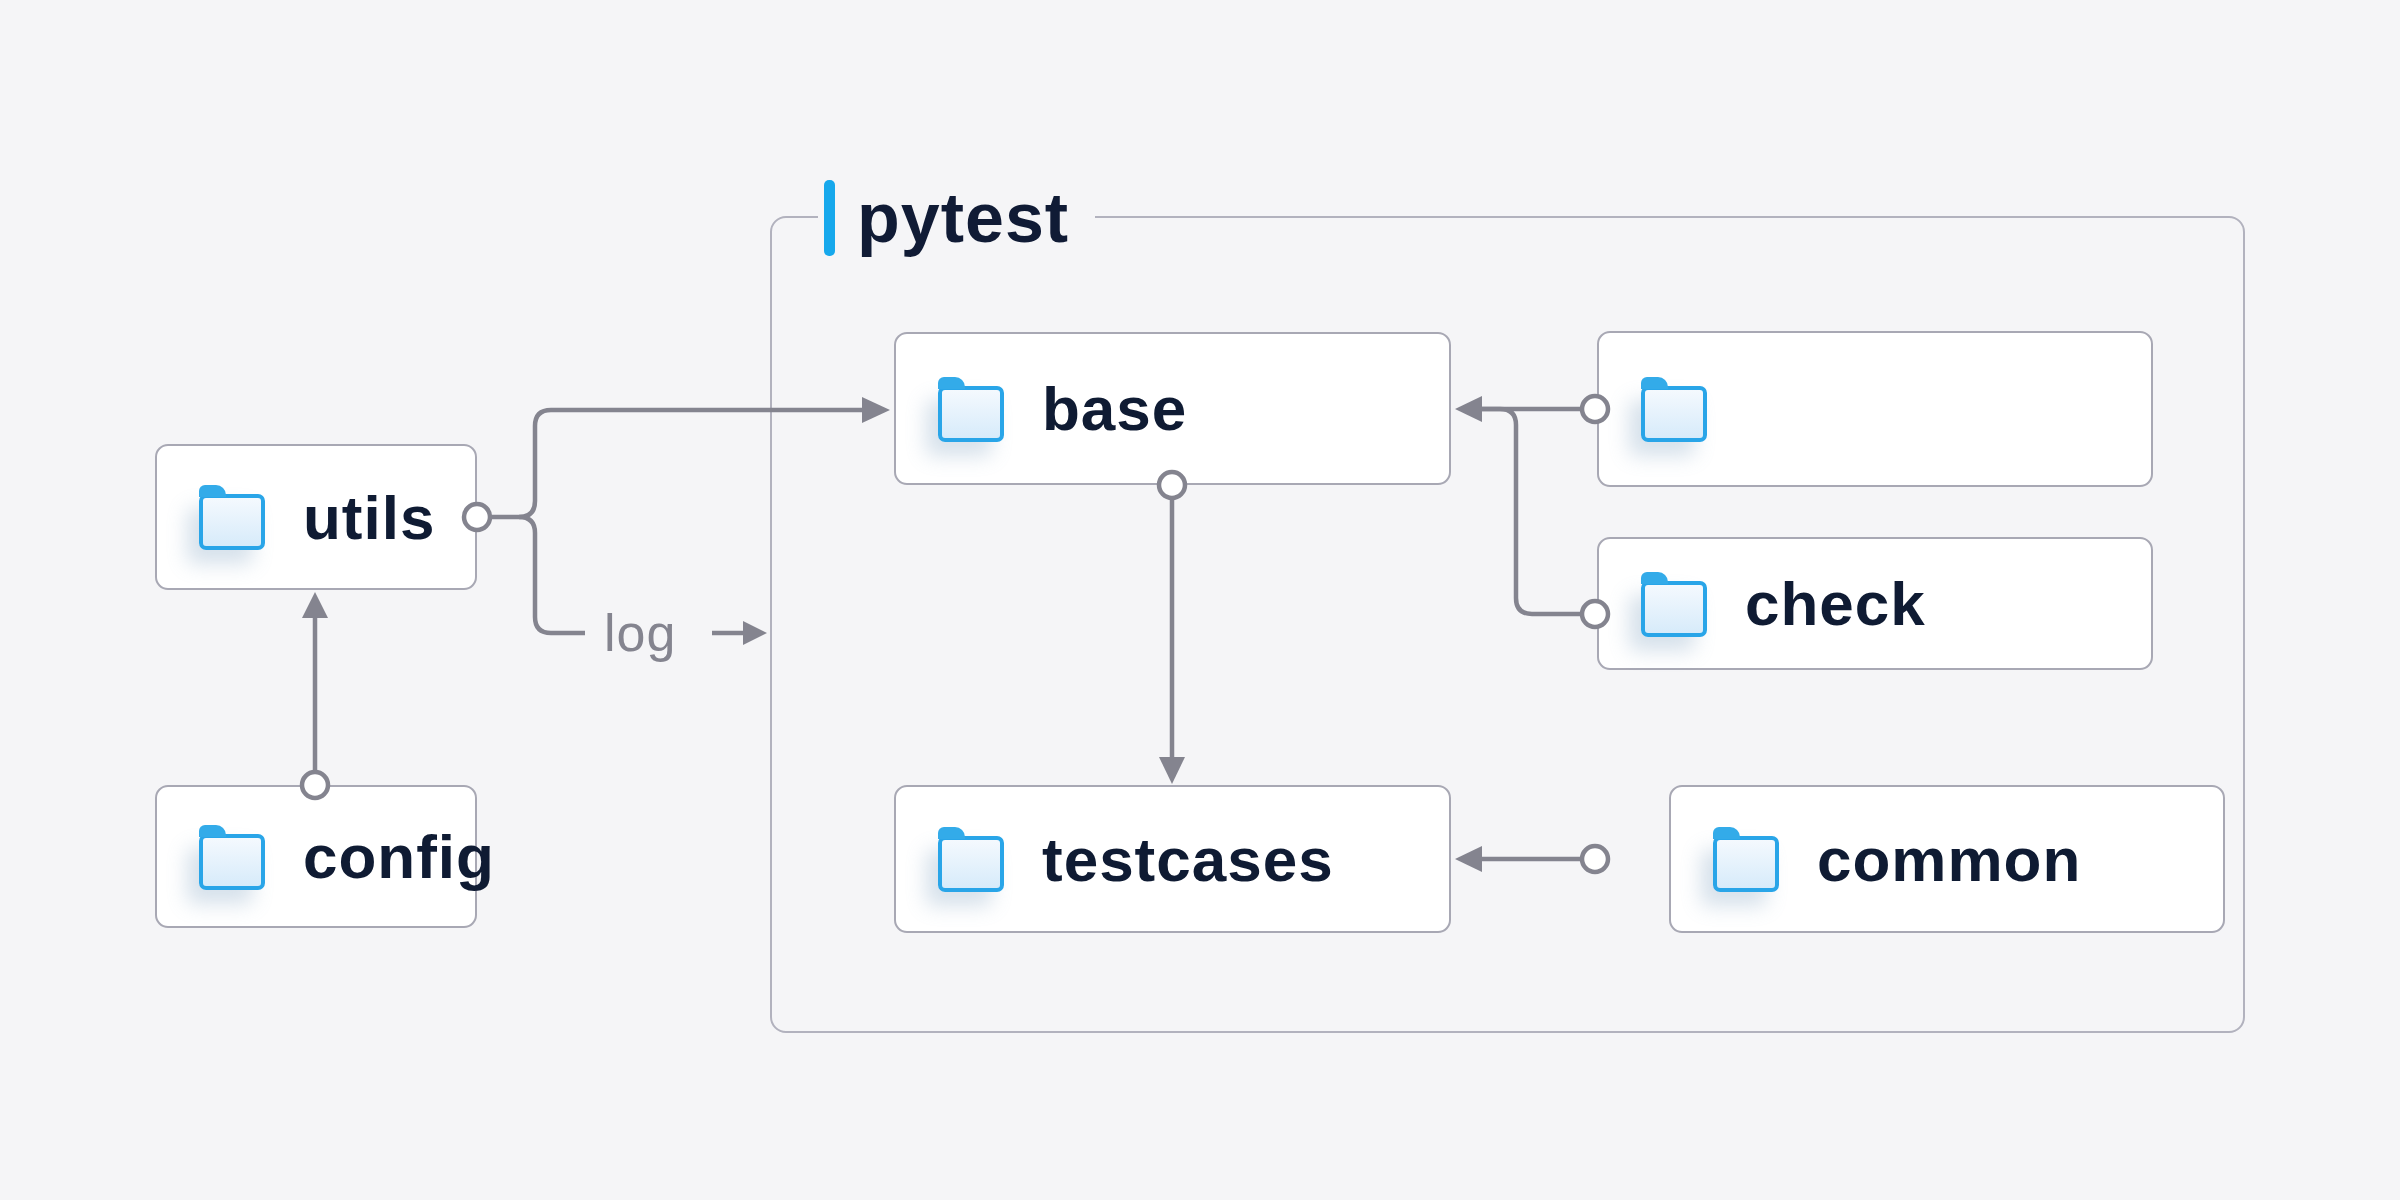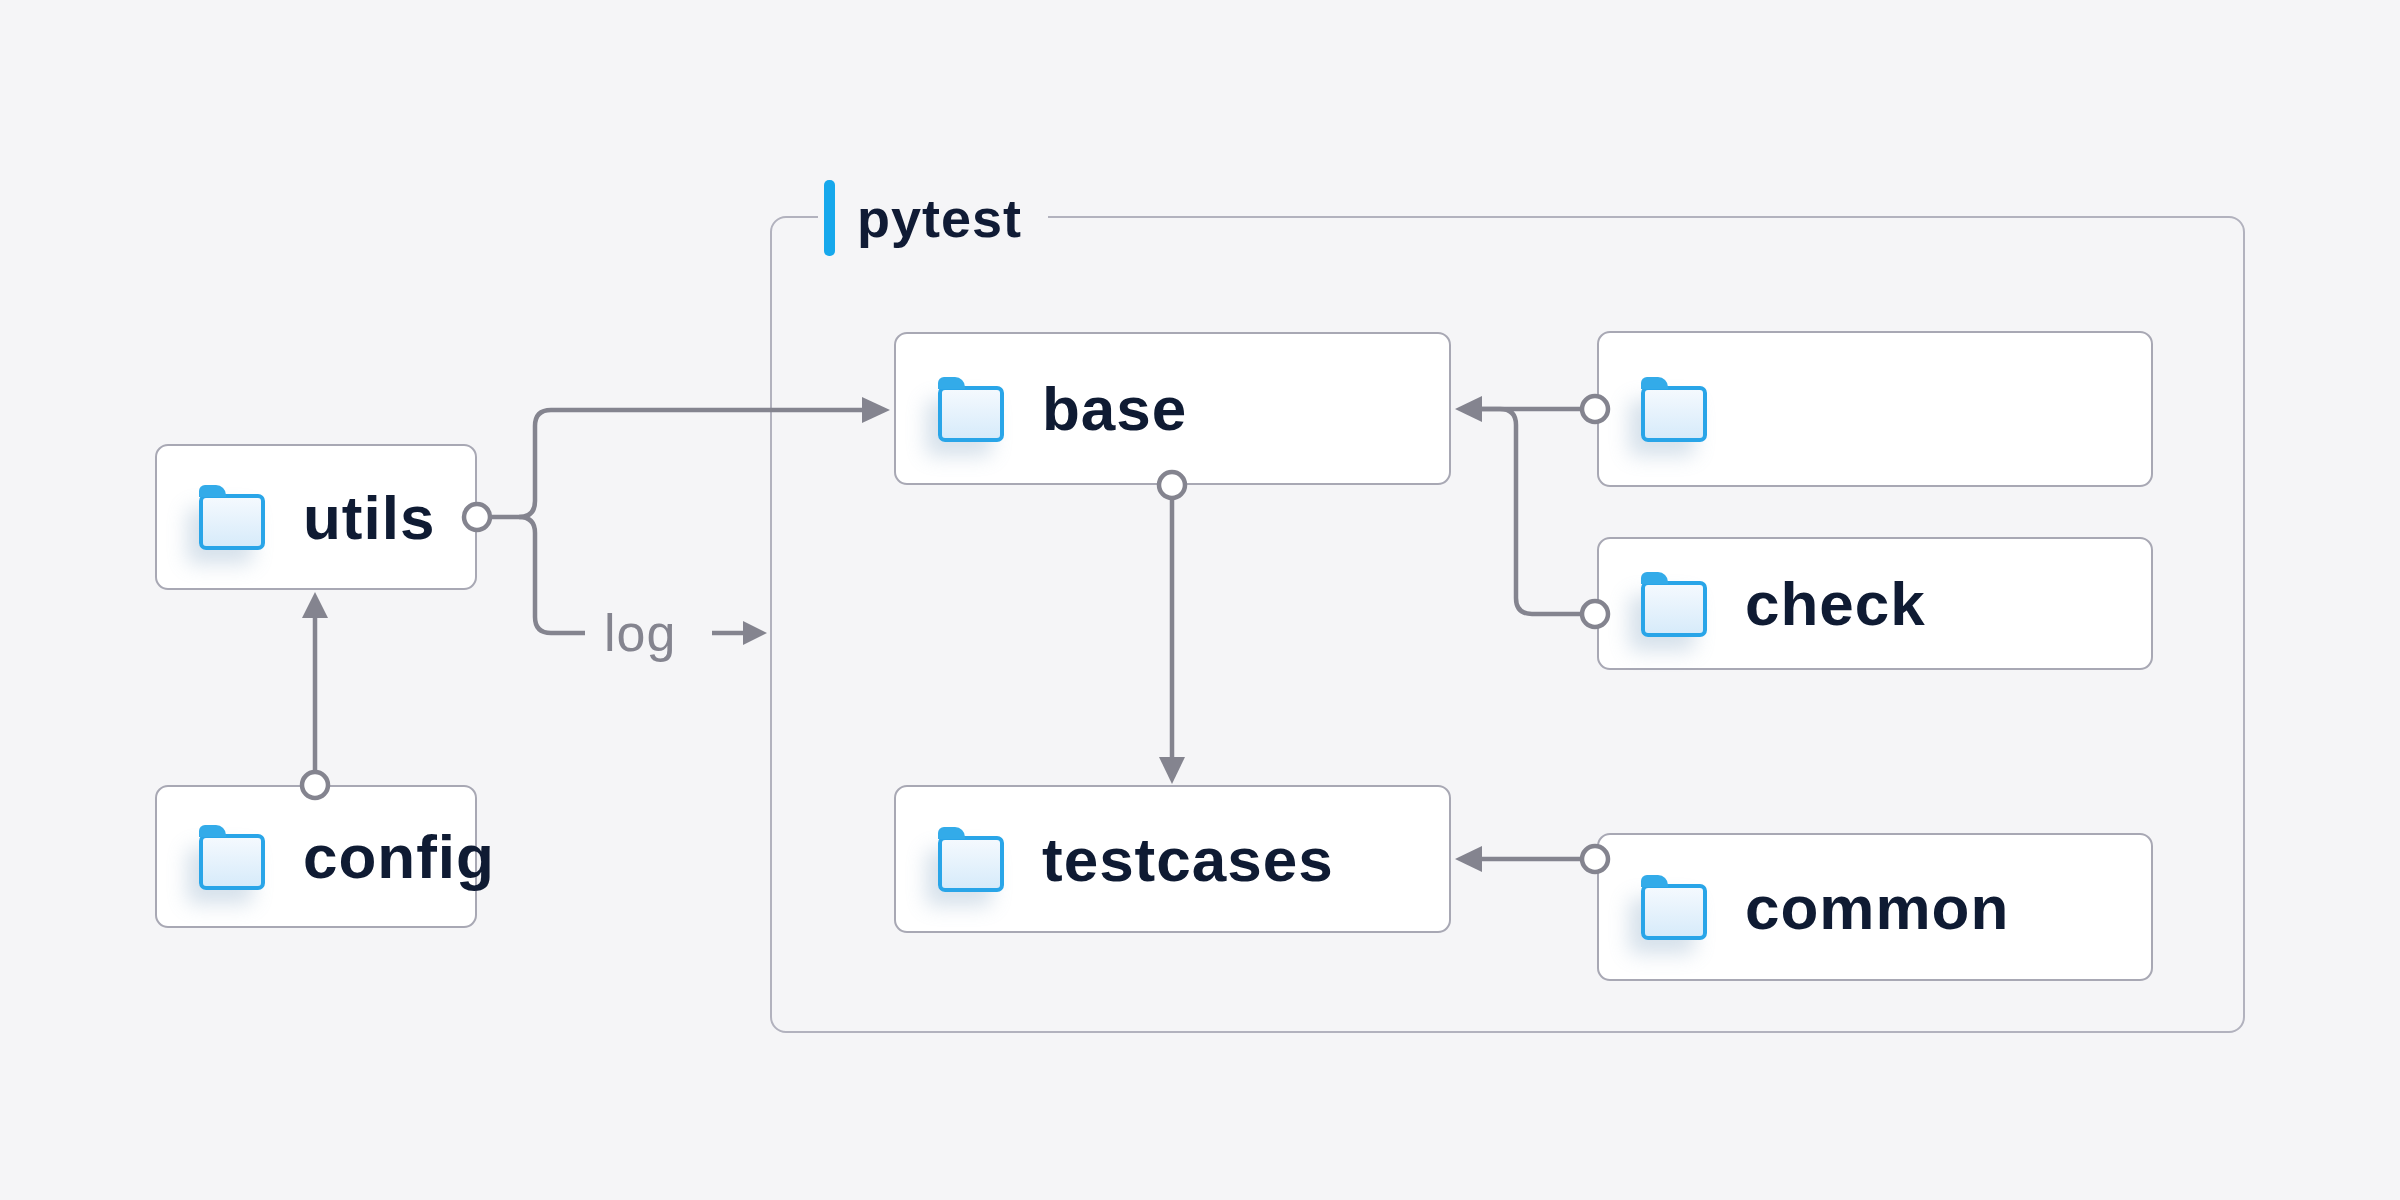--- a/index.html
+++ b/index.html
@@ -20,21 +20,21 @@
   .group-label{
     position:absolute;left:818px;top:178px;height:80px;
     display:flex;align-items:center;gap:22px;
     background:#f5f5f7;padding:0 26px 0 6px;z-index:2;
   }
   .accent-bar{
     display:inline-block;width:11px;height:76px;border-radius:5px;
     background:#16a8ec;
   }
   .group-title{
-    font-size:54px;font-weight:700;color:#101b35;letter-spacing:1px;
+    font-size:70px;font-weight:700;color:#101b35;letter-spacing:1px;
   }
 
   
   .node{
     position:absolute;background:#ffffff;
     border:2px solid #a8a8b4;border-radius:13px;
     display:flex;align-items:center;gap:38px;
     padding-left:42px;box-sizing:border-box;z-index:3;
   }
   .node-label{
@@ -96,21 +96,21 @@
   <div class="node" style="left:1597px;top:537px;width:556px;height:133px;">
     <span class="folder"></span>
     <span class="node-label">check</span>
   </div>
 
   <div class="node" style="left:894px;top:785px;width:557px;height:148px;">
     <span class="folder"></span>
     <span class="node-label">testcases</span>
   </div>
 
-  <div class="node" style="left:1597px;top:785px;width:556px;height:148px;margin-top:48px;">
+  <div class="node" style="left:1669px;top:785px;width:556px;height:148px;">
     <span class="folder"></span>
     <span class="node-label">common</span>
   </div>
 
   <svg class="edges" width="2400" height="1200" viewBox="0 0 2400 1200">
 
     <g>
       <path class="edge-line" d="M315,771 V608"></path>
       <polygon class="edge-head" points="315,592 302,618 328,618"></polygon>
       <circle class="edge-dot" cx="315" cy="785" r="13"></circle>

